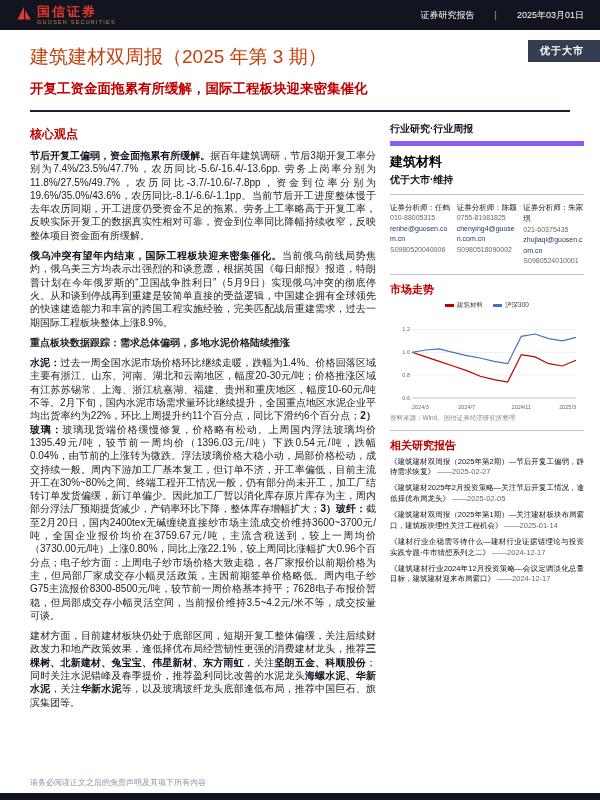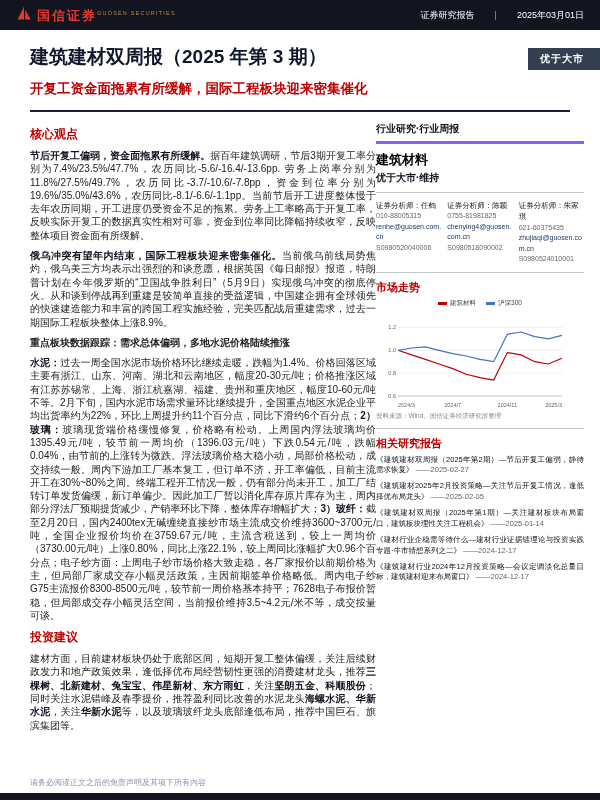--- a/index.html
+++ b/index.html
@@ -2,43 +2,43 @@
 <html><head>
 <meta charset="utf-8">
 <style>
   *{margin:0;padding:0;box-sizing:border-box}
   html,body{background:#e9e9e9}
   .page{width:600px;height:800px;background:#fff;position:relative;overflow:hidden;margin:0 auto;
         font-family:"Liberation Sans","DejaVu Sans",sans-serif}
   
   .topbar{height:30px;background:#12141f;display:flex;align-items:center;justify-content:space-between;padding:0 16px}
   .brand{display:flex;align-items:center;gap:5px}
-  .brand-text{display:flex;line-height:1}
+  .brand-text{display:flex;flex-direction:column;line-height:1}
   .brand-cn{color:#e2382f;font-weight:bold;font-size:13px;letter-spacing:2px}
   .brand-en{color:#b98c3e;font-size:5.5px;letter-spacing:1.2px;margin-top:2px}
   .top-right{color:#fff;font-size:9px;display:flex;gap:20px;align-items:center}
   .top-right .sep{color:#9aa0b0}
   
-  .badge{position:absolute;right:0;top:48px;background:#333f50;color:#fff;font-size:10px;font-weight:bold;
+  .badge{position:absolute;right:0;top:40px;background:#333f50;color:#fff;font-size:10px;font-weight:bold;
          padding:4px 16px 4px 12px;letter-spacing:1px;z-index:2}
   
   .title-block{padding:14px 30px 0 30px}
-  h1.title{font-size:19px;color:#0f172a;font-weight:bold}
+  h1.title{font-size:19px;color:#c2410c;font-weight:normal}
   .subtitle{font-size:13.5px;color:#c00000;font-weight:bold;margin-top:10px}
   .rule{height:2px;background:#1a1f36;margin-top:12px}
   
-  .cols{display:flex;padding:10px 16px 0 30px}
+  .cols{display:flex;gap:14px;padding:10px 16px 0 30px}
   .col-left{width:346px;height:642px;overflow:hidden}
   .red-h{color:#c00000;font-size:12px;font-weight:bold;margin:4px 0 6px}
   p.body{font-size:10px;line-height:1.33;text-align:justify;color:#222;margin-bottom:7px}
   .seg-b{font-weight:bold;color:#10131f}
   .red-lead{color:#c00000;font-weight:bold;margin-bottom:4px}
   
   .col-right{flex:1;min-width:0}
-  .side-cat{font-size:10px;font-weight:bold;color:#10131f;padding-bottom:5px;border-bottom:3px solid #8b5cf6}
+  .side-cat{font-size:10px;font-weight:bold;color:#10131f;padding-bottom:5px;border-bottom:5px solid #8b5cf6}
   .side-industry{font-size:13px;font-weight:bold;color:#000;margin-top:7px}
   .side-rating{font-size:10px;font-weight:bold;color:#10131f;margin-top:2px}
   .side-rule{border-top:1px solid #bfc4cd;margin:7px 0}
   .analysts{display:grid;grid-template-columns:1fr 1fr 1fr;gap:7px 6px}
   .analyst div{font-size:7px;color:#666;line-height:1.5;word-break:break-all}
   .analyst div.analyst-role{color:#222;font-size:7.5px}
   .analyst div.analyst-email{color:#1f3864}
   .side-h{color:#c00000;font-size:11px;font-weight:bold;margin:2px 0 4px}
   .legend{display:flex;gap:10px;justify-content:center;font-size:6.5px;color:#444;margin-bottom:2px}
   .lg-item{display:flex;align-items:center;gap:3px}
@@ -86,21 +86,20 @@
   </section>
 
   <div class="cols">
 
     <div class="col-left">
       <h3 class="red-h">核心观点</h3>
       <p class="body"><span class="seg-b">节后开复工偏弱，资金面拖累有所缓解。</span><span>据百年建筑调研，节后3期开复工率分别为7.4%/23.5%/47.7%，农历同比-5.6/-16.4/-13.6pp. 劳务上岗率分别为11.8%/27.5%/49.7%，农历同比-3.7/-10.6/-7.8pp，资金到位率分别为19.6%/35.0%/43.6%，农历同比-8.1/-6.6/-1.1pp。当前节后开工进度整体慢于去年农历同期，开工进度仍受资金不足的拖累。劳务上工率略高于开复工率，反映实际开复工的数据真实性相对可靠，资金到位率同比降幅持续收窄，反映整体项目资金面有所缓解。</span></p>
       <p class="body"><span class="seg-b">俄乌冲突有望年内结束，国际工程板块迎来密集催化。</span><span>当前俄乌前线局势焦灼，俄乌美三方均表示出强烈的和谈意愿，根据英国《每日邮报》报道，特朗普计划在今年俄罗斯的“卫国战争胜利日”（5月9日）实现俄乌冲突的彻底停火。从和谈到停战再到重建是较简单直接的受益逻辑，中国建企拥有全球领先的快速建造能力和丰富的跨国工程实施经验，完美匹配战后重建需求，过去一期国际工程板块整体上涨8.9%。</span></p>
       <p class="body red-lead">重点板块数据跟踪：需求总体偏弱，多地水泥价格陆续推涨</p>
       <p class="body"><span class="seg-b">水泥：</span><span>过去一周全国水泥市场价格环比继续走暖，跌幅为1.4%。价格回落区域主要有浙江、山东、河南、湖北和云南地区，幅度20-30元/吨；价格推涨区域有江苏苏锡常、上海、浙江杭嘉湖、福建、贵州和重庆地区，幅度10-60元/吨不等。2月下旬，国内水泥市场需求量环比继续提升，全国重点地区水泥企业平均出货率约为22%，环比上周提升约11个百分点，同比下滑约6个百分点；</span><span class="seg-b">2）玻璃：</span><span>玻璃现货端价格缓慢修复，价格略有松动。上周国内浮法玻璃均价1395.49元/吨，较节前一周均价（1396.03元/吨）下跌0.54元/吨，跌幅0.04%，由节前的上涨转为微跌。浮法玻璃价格大稳小动，局部价格松动，成交持续一般。周内下游加工厂基本复工，但订单不济，开工率偏低，目前主流开工在30%~80%之间。终端工程开工情况一般，仍有部分尚未开工，加工厂结转订单发货偏缓，新订单偏少。因此加工厂暂以消化库存原片库存为主，周内部分浮法厂预期提货减少，产销率环比下降，整体库存增幅扩大；</span><span class="seg-b">3）玻纤：</span><span>截至2月20日，国内2400tex无碱缠绕直接纱市场主流成交价维持3600~3700元/吨，全国企业报价均价在3759.67元/吨，主流含税送到，较上一周均价（3730.00元/吨）上涨0.80%，同比上涨22.1%，较上周同比涨幅扩大0.96个百分点；电子纱方面：上周电子纱市场价格大致走稳，各厂家报价以前期价格为主，但局部厂家成交存小幅灵活政策，主因前期签单价格略低。周内电子纱G75主流报价8300-8500元/吨，较节前一周价格基本持平；7628电子布报价暂稳，但局部成交存小幅灵活空间，当前报价维持3.5~4.2元/米不等，成交按量可谈。</span></p>
-      <h3 class="red-h">投资建议</h3>
       <p class="body"><span>建材方面，目前建材板块仍处于底部区间，短期开复工整体偏缓，关注后续财政发力和地产政策效果，逢低择优布局经营韧性更强的消费建材龙头，推荐</span><span class="seg-b">三棵树、北新建材、兔宝宝、伟星新材、东方雨虹</span><span>，关注</span><span class="seg-b">坚朗五金、科顺股份</span><span>；同时关注水泥错峰及春季提价，推荐盈利同比改善的水泥龙头</span><span class="seg-b">海螺水泥、华新水泥</span><span>，关注</span><span class="seg-b">华新水泥</span><span>等，以及玻璃玻纤龙头底部逢低布局，推荐中国巨石、旗滨集团等。</span></p>
     </div>
 
     <aside class="col-right">
       <div class="side-cat">行业研究·行业周报</div>
       <div class="side-industry">建筑材料</div>
       <div class="side-rating">优于大市·维持</div>
       <div class="side-rule"></div>
 
       <div class="analysts">

